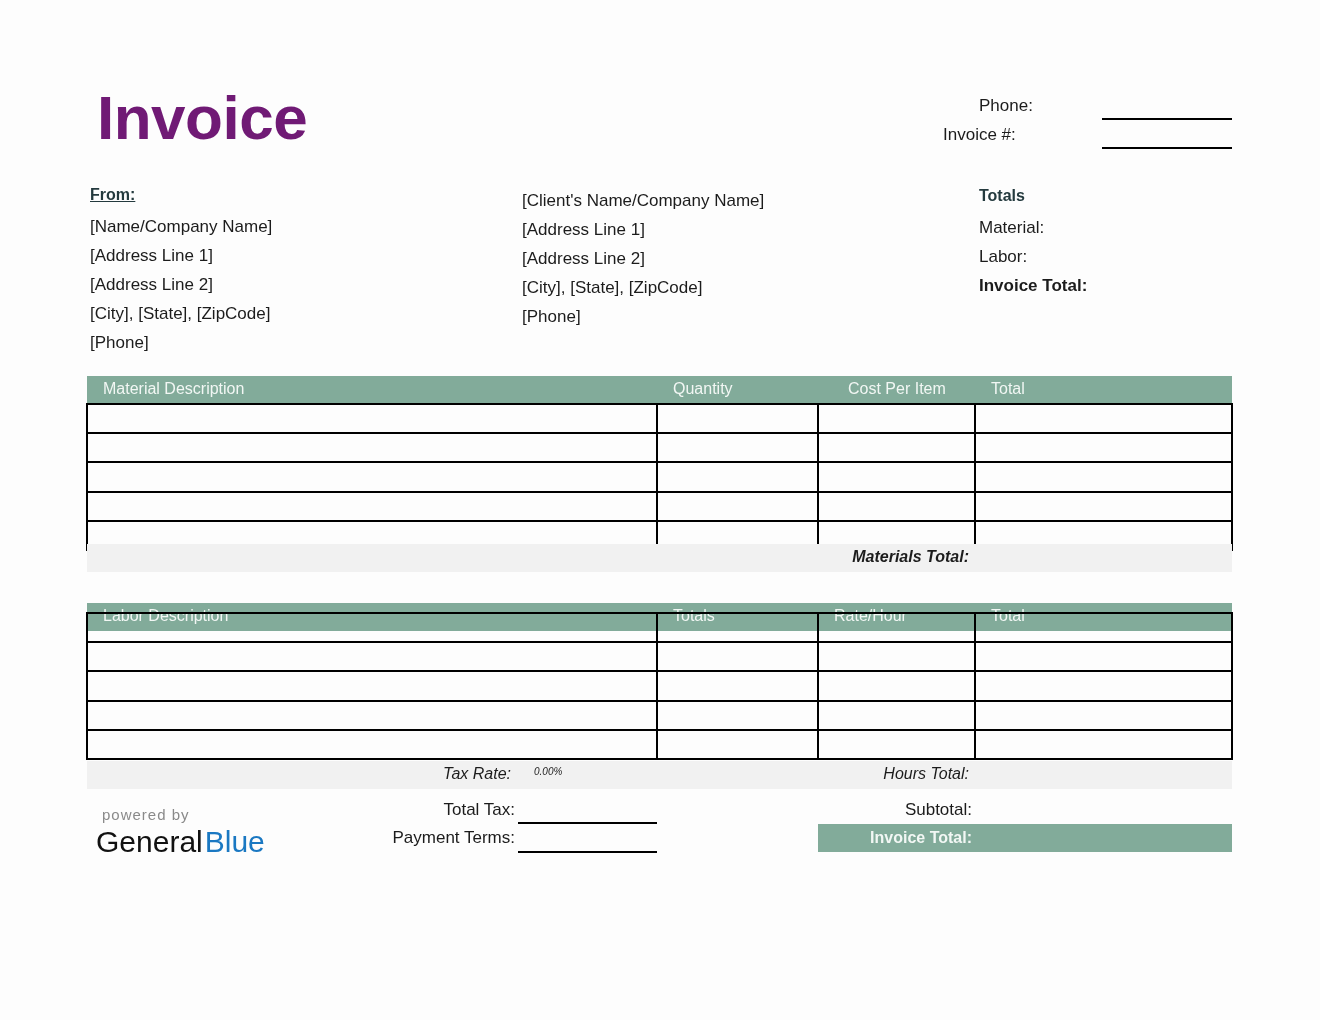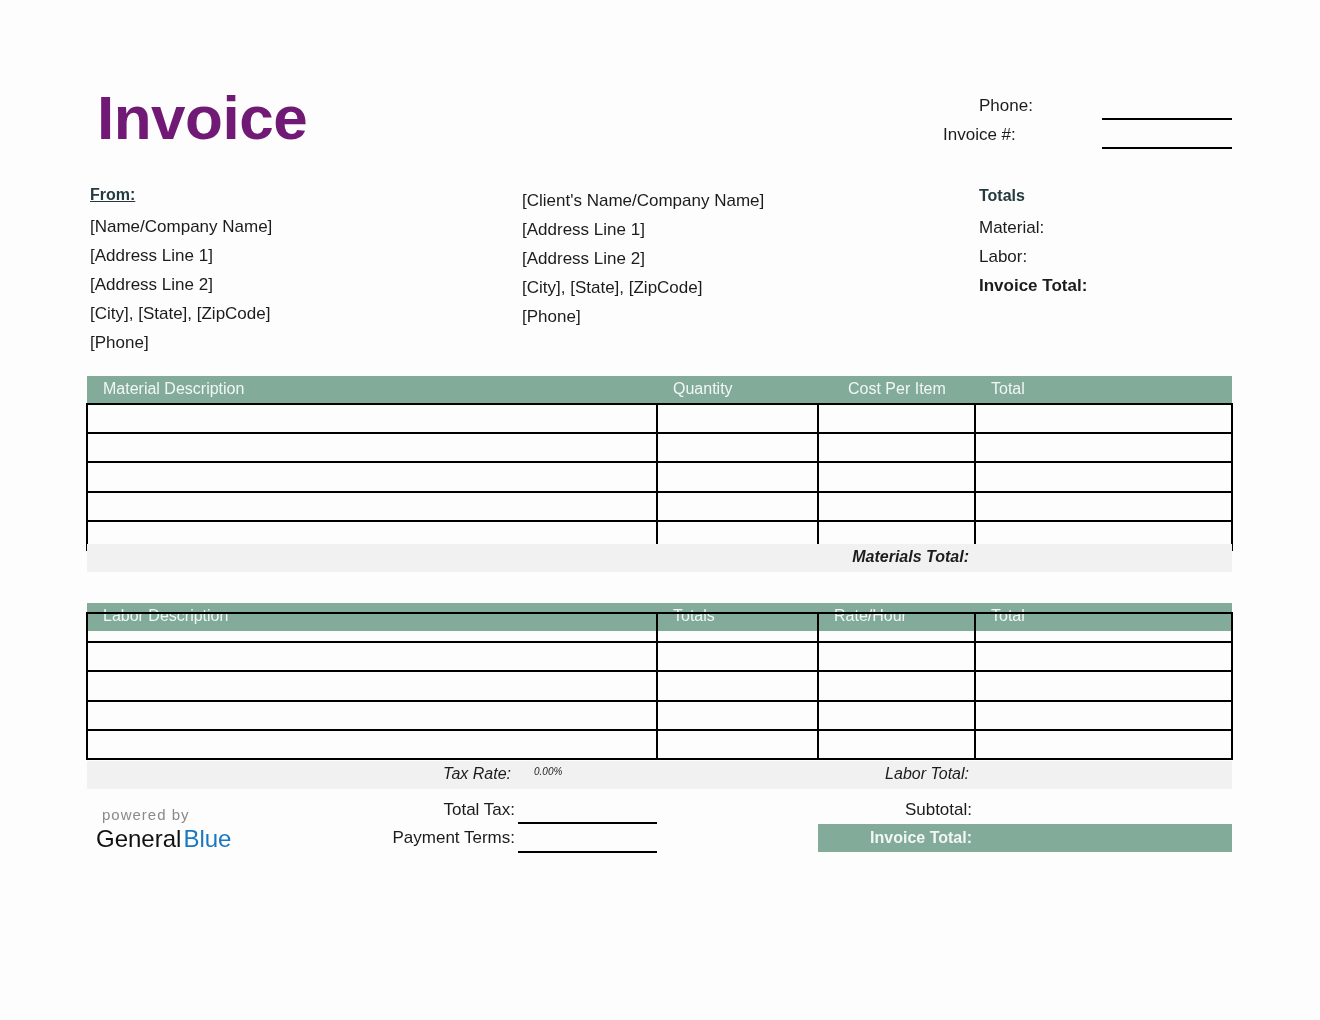--- a/index.html
+++ b/index.html
@@ -146,29 +146,29 @@
           <td style="border:2px solid #000"></td>
           <td style="border:2px solid #000"></td>
           <td style="border:2px solid #000"></td>
         </tr>
   </tbody>
     </table>
 </div>
 <div class="abs band" style="left:87px; top:761px; width:1145px;">
   <span class="abs ital" style="right:721px; top:4px;">Tax Rate:</span>
   <span class="abs ital" style="left:447px; top:5px; font-size:10px;">0.00%</span>
-  <span class="abs ital" style="right:263px; top:4px;">Labor Total:</span>
+  <span class="abs ital" style="right:263px; top:4px;">Hours Total:</span>
 </div>
 
 <div class="abs lbl" style="right:805px; top:800px;">Total Tax:</div>
 <div class="abs uline" style="left:518px; top:822px; width:139px;"></div>
 <div class="abs lbl" style="right:805px; top:828px;">Payment Terms:</div>
 <div class="abs uline" style="left:518px; top:851px; width:139px;"></div>
 
 <div class="abs lbl" style="right:348px; top:800px;">Subtotal:</div>
 <div class="abs total-bar" style="left:818px; top:824px; width:414px; height:28px;">
   <span class="abs" style="right:260px; top:5px;">Invoice Total:</span>
 </div>
 
 <div class="abs" style="left:102px; top:806px; font-size:15px; color:#8a8a8a; letter-spacing:1px;">powered by</div>
-<div class="abs" style="left:96px; top:825px; font-size:24px; white-space:nowrap;">
+<div class="abs" style="left:96px; top:825px; font-size:30px; white-space:nowrap;">
   <span style="color:#111;">General</span><span style="color:#1a78c2; margin-left:2px;">Blue</span>
 </div>
 
 </body></html>

